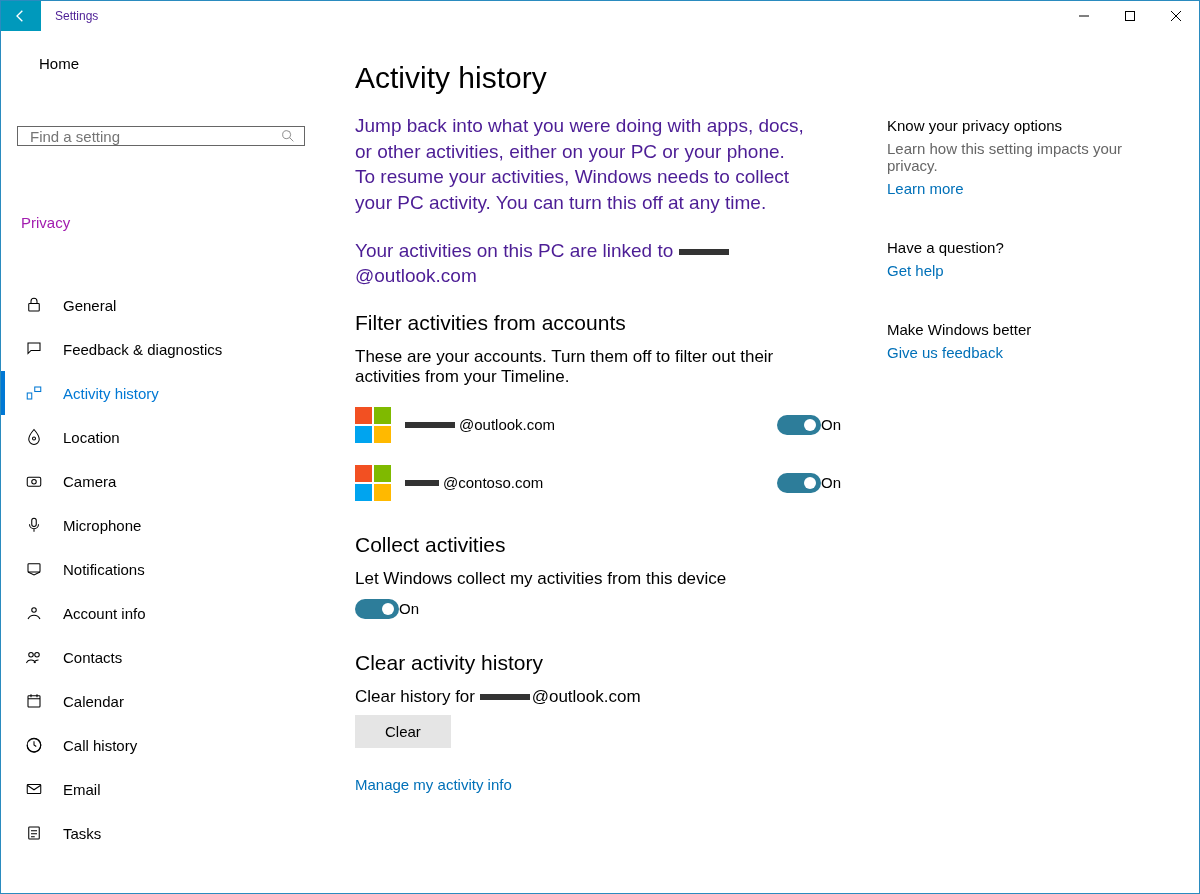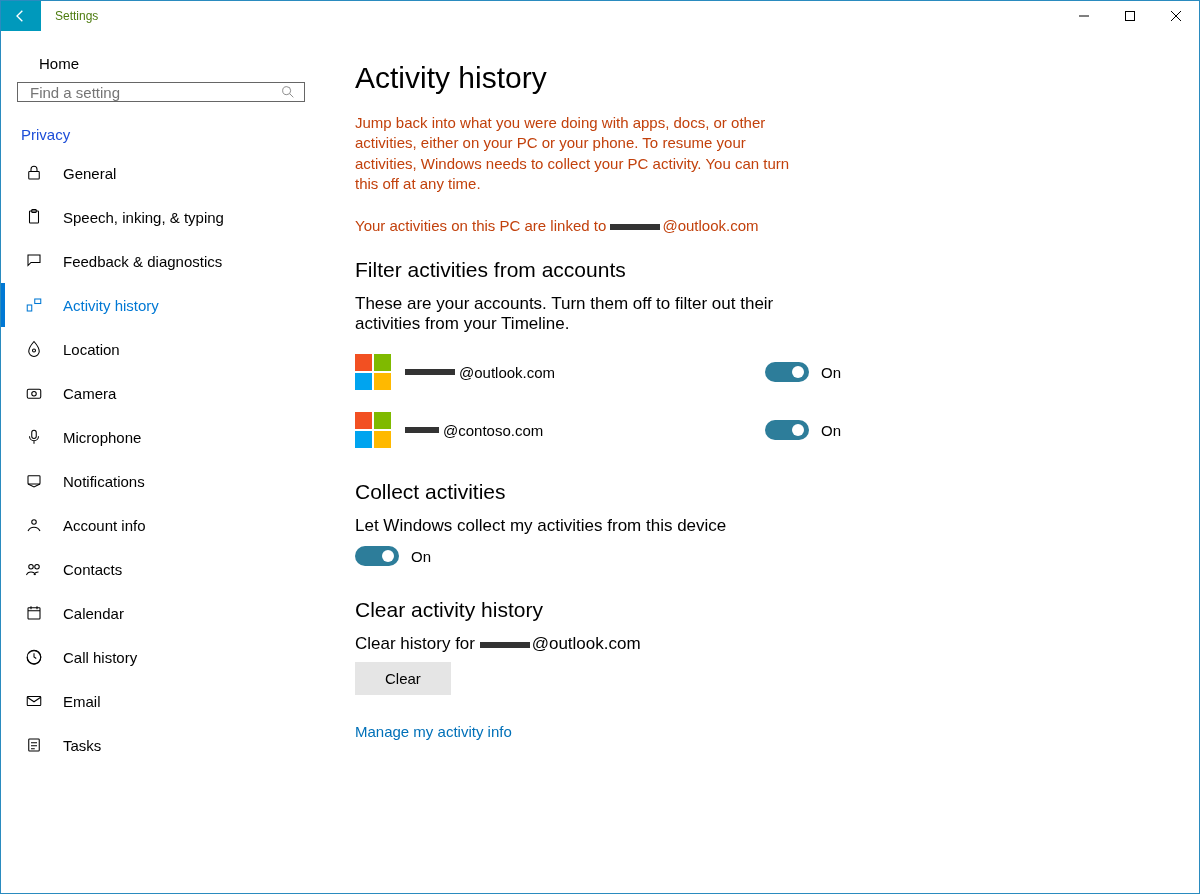--- a/index.html
+++ b/index.html
@@ -26,39 +26,40 @@
   .titlebar .back {
     width: 40px;
     background: #0099bc;
     display: flex; align-items: center; justify-content: center;
   }
   .titlebar .back svg { width: 16px; height: 16px; stroke: #fff; }
   .titlebar .title {
     padding-left: 14px;
     display: flex; align-items: center;
     font-size: 12px;
-    color: #4d7c0f;
+    color: #4c1d95;
     flex: 1;
   }
   .titlebar .winbtn {
     width: 46px;
     display: flex; align-items: center; justify-content: center;
   }
   .titlebar .winbtn svg { width: 10px; height: 10px; stroke: #000; stroke-width: 1; fill: none; }
   
   .body {
     flex: 1;
     display: flex;
     overflow: hidden;
   }
   .sidebar {
     width: 320px;
     padding: 14px 0 0 0;
     display: flex; flex-direction: column;
     overflow: hidden;
+    gap: 44px;
   }
   .home-row {
     display: flex; align-items: center;
     gap: 18px;
     padding: 10px 20px 10px 20px;
     font-size: 15px;
   }
   .search-wrap {
     padding: 0 16px 18px 16px;
   }
@@ -70,21 +71,21 @@
     padding: 0 8px 0 10px;
   }
   .search input {
     border: 0; outline: 0; flex: 1;
     font-size: 15px; color: #666;
     background: transparent;
   }
   .search .sicon { width: 16px; height: 16px; stroke: #555; }
   .section-label {
     padding: 6px 20px 8px 20px;
-    color: #1d4ed8;
+    color: #a21caf;
     font-size: 15px;
   }
   .nav { overflow-y: auto; }
   .nav-item {
     display: flex; align-items: center;
     gap: 20px;
     padding: 13px 20px 13px 20px;
     font-size: 15px;
     cursor: pointer;
     border-left: 4px solid transparent;
@@ -116,23 +117,23 @@
     margin: 0 0 18px 0;
     font-size: 30px;
     font-weight: 400;
   }
   h2 {
     margin: 0 0 12px 0;
     font-size: 21px;
     font-weight: 400;
   }
   .desc {
-    font-size: 15px;
+    font-size: 19px;
     line-height: 1.35;
-    color: #c2410c;
+    color: #4c1d95;
     margin-bottom: 19px;
     max-width: 450px;
   }
   .desc p { margin: 0 0 22px 0; }
   .block { margin-bottom: 32px; }
   .sub {
     font-size: 17px;
     margin: 0 0 20px 0;
     max-width: 450px;
   }
@@ -157,21 +158,21 @@
     display: flex; align-items: center; gap: 2px;
     font-size: 15px;
   }
   .redact {
     display: inline-block;
     height: 6px; width: 50px;
     background: #333;
     margin-right: 2px;
     vertical-align: middle;
   }
-  .toggle-group { display: flex; align-items: center; gap: 12px; }
+  .toggle-group { display: flex; align-items: center; gap: 0; }
   .toggle {
     width: 44px; height: 20px;
     border-radius: 10px;
     background: #2d7d9a;
     position: relative;
   }
   .toggle .knob {
     position: absolute;
     width: 12px; height: 12px;
     background: #fff;
@@ -258,29 +259,20 @@
 
       <div class="nav">
         <div class="nav-item">
           <span class="nicon">
               <svg viewBox="0 0 24 24">
                 <rect x="5" y="10" width="14" height="10" rx="1"></rect>
                 <path d="M8 10V7a4 4 0 0 1 8 0v3"></path>
               </svg>
             </span>
           <span>General</span>
-        </div>
-        <div class="nav-item">
-          <span class="nicon">
-              <svg viewBox="0 0 24 24">
-                <rect x="6" y="4" width="12" height="16" rx="1"></rect>
-                <rect x="9" y="2" width="6" height="4" rx="1"></rect>
-              </svg>
-            </span>
-          <span>Speech, inking, &amp; typing</span>
         </div>
         <div class="nav-item">
           <span class="nicon">
               <svg viewBox="0 0 24 24">
                 <path d="M4 4h16v10H8l-4 4V4z"></path>
               </svg>
             </span>
           <span>Feedback &amp; diagnostics</span>
         </div>
         <div class="nav-item active">
@@ -454,15 +446,30 @@
         <div class="block">
           <h2>Clear activity history</h2>
           <p class="sub" style="margin-bottom:8px">
             <span>Clear history for </span><span class="redact"></span><span>@outlook.com</span>
           </p>
           <button class="btn">Clear</button>
           <div class="linkish">Manage my activity info</div>
         </div>
       </div>
 
+      <div class="infocol">
+        <div class="infoblock">
+          <p class="ih">Know your privacy options</p>
+          <p class="id">Learn how this setting impacts your privacy.</p>
+          <div class="ilink">Learn more</div>
+        </div>
+        <div class="infoblock">
+          <p class="ih">Have a question?</p>
+          <div class="ilink">Get help</div>
+        </div>
+        <div class="infoblock">
+          <p class="ih">Make Windows better</p>
+          <div class="ilink">Give us feedback</div>
+        </div>
+      </div>
     </div>
   </div>
 </div>
 
 </body></html>

